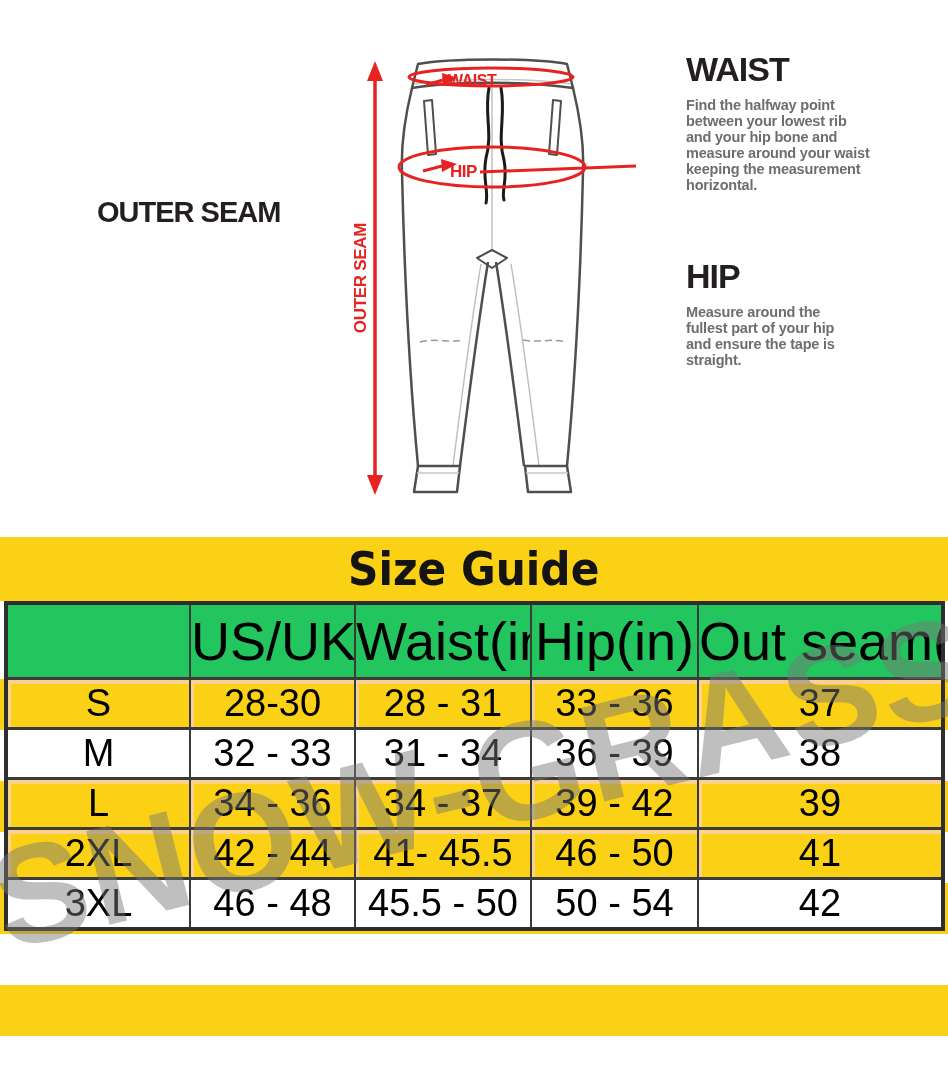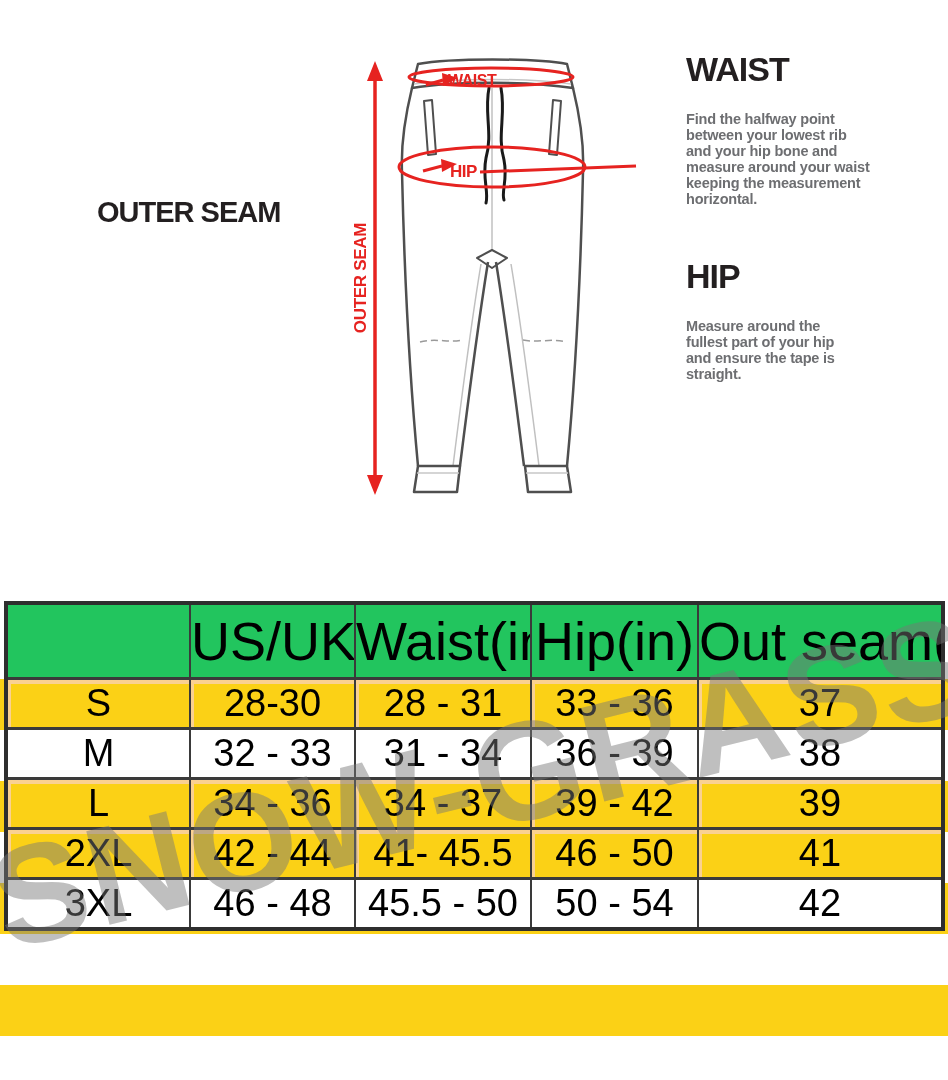--- a/index.html
+++ b/index.html
@@ -7,21 +7,21 @@
     position:relative; width:948px; height:1080px; background:#ffffff;
     overflow:hidden; font-family:"Liberation Sans", sans-serif;
   }
   
   .diagram { position:absolute; left:0; top:0; width:828px; height:535px; }
   .pants-svg { position:absolute; left:0; top:0; }
   .info { position:absolute; }
   .info h2 { margin:0; font-weight:700; color:#231F20; letter-spacing:-1px; line-height:1.05; }
   .os-info h2 { font-size:29px; }
   .wh-info h2 { font-size:34px; }
-  .info .desc { margin-top:23px; font-size:14.5px; line-height:16px; font-weight:700;
+  .info .desc { margin-top:9px; font-size:14.5px; line-height:16px; font-weight:700;
                 color:#6D6E71; letter-spacing:-0.2px; }
   .os-info { left:97px; top:197px; width:200px; }
   .waist-info { left:686px; top:52px; width:220px; }
   .hip-info { left:686px; top:259px; width:220px; }
 
   
   .title-band {
     position:absolute; left:0; top:537px; width:948px; height:64px;
     background:#FBD116; display:flex; align-items:center; justify-content:center; z-index:1;
   }
@@ -129,20 +129,23 @@
         <div>straight.</div>
       </div>
     </div>
   </section>
 
   <div class="stripe stripe-1"></div>
   <div class="stripe stripe-2"></div>
   <div class="stripe stripe-3"></div>
   <div class="stripe stripe-4"></div>
 
+  <div class="title-band">
+    <span>Size Guide</span>
+  </div>
 
   <table class="size">
     <colgroup>
       <col style="width:184px">
         <col style="width:165px">
         <col style="width:176px">
       <col style="width:167px">
         <col style="width:245px">
     </colgroup>
     <thead>

